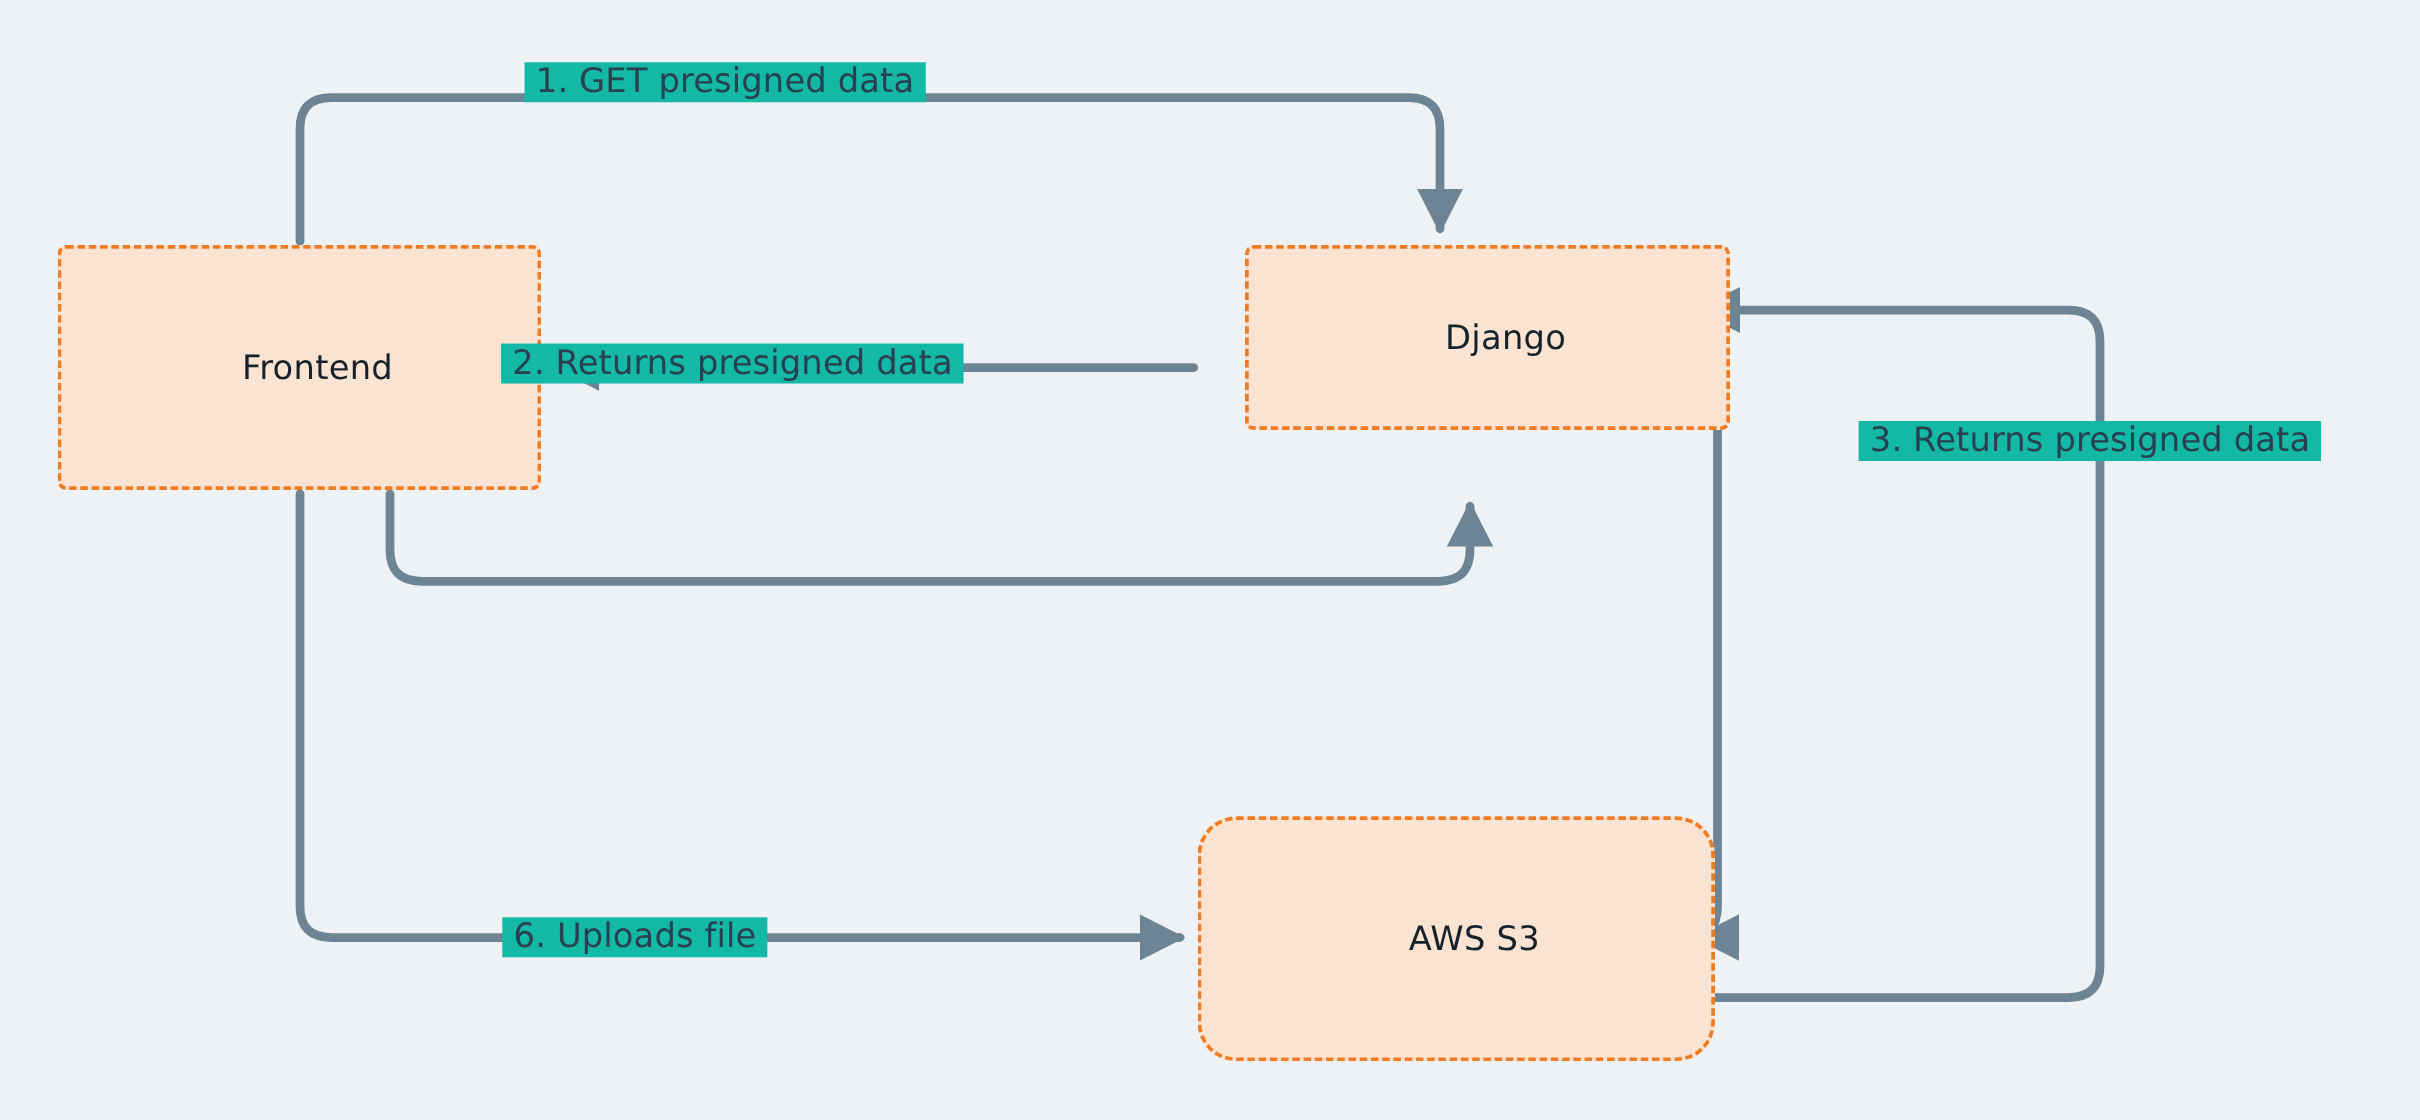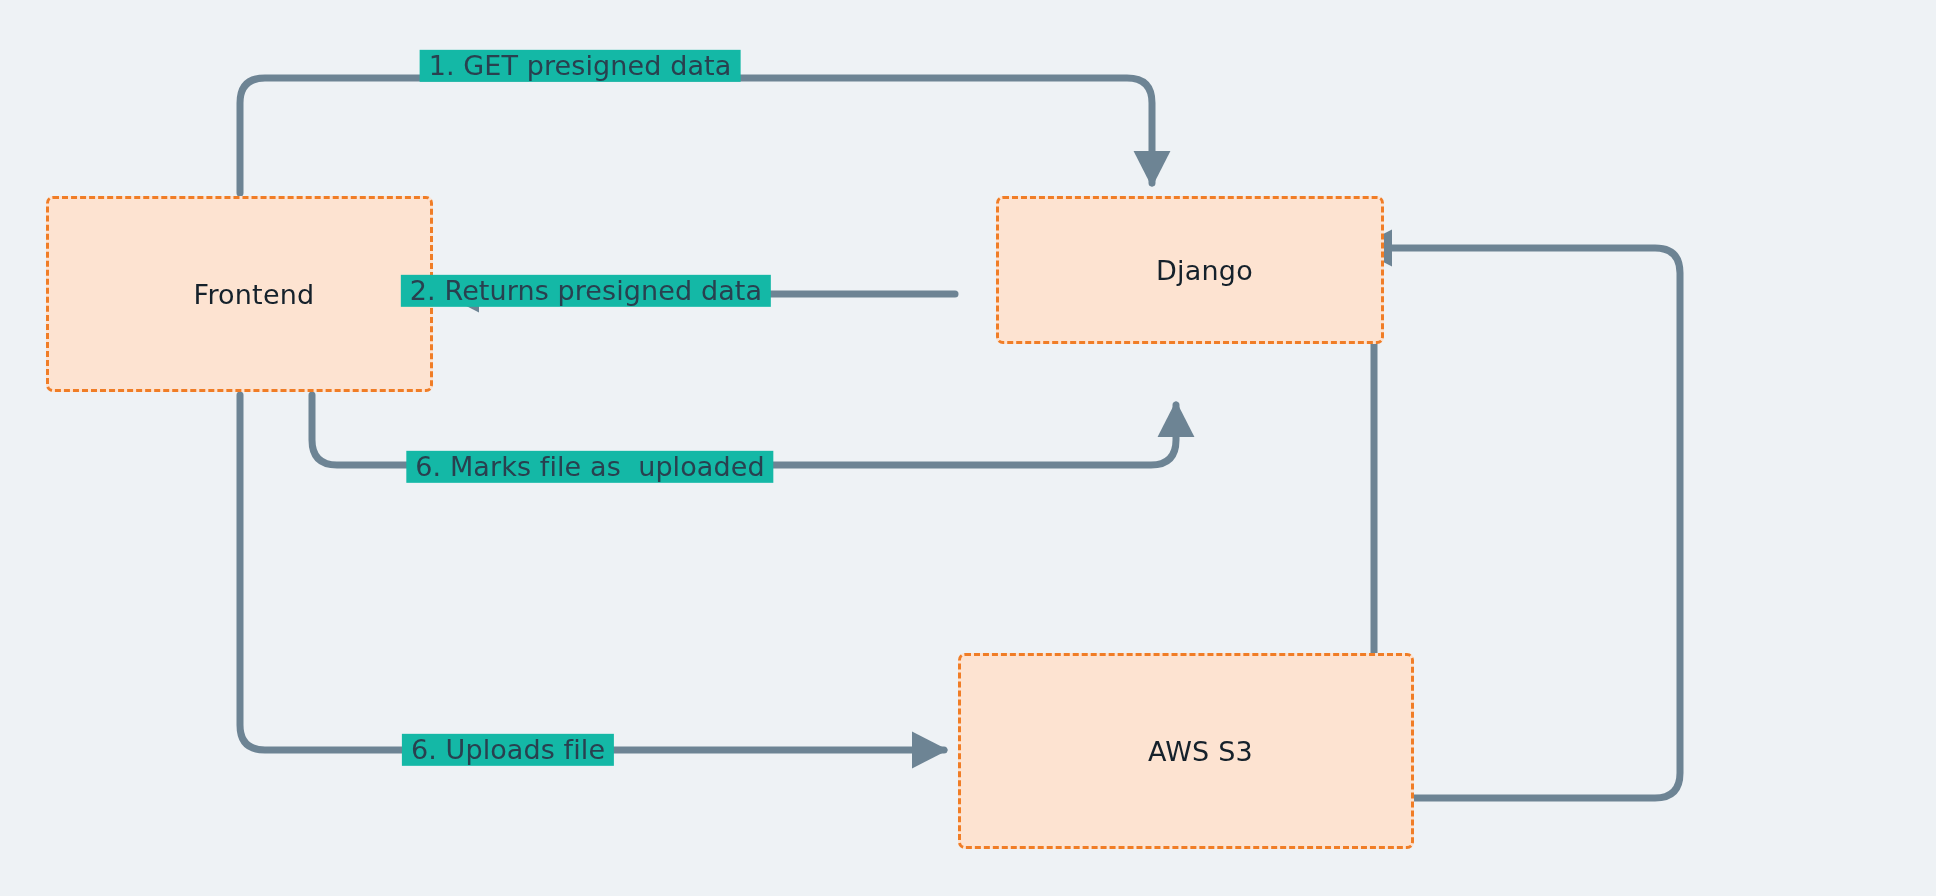--- a/index.html
+++ b/index.html
@@ -44,21 +44,21 @@
     color: #29404f;
     white-space: pre;
     background: #14b8a6;
     line-height: 1.05;
     padding: 2px 9px;
     transform: translate(-50%, -50%);
     letter-spacing: 0.1px;
   }
   #node-frontend { left: 46px;  top: 196px; width: 387px; height: 196px; }
   #node-django   { left: 996px; top: 196px; width: 388px; height: 148px; text-align: right; }
-  #node-s3       { left: 958px; top: 653px; width: 456px; height: 196px; }
+  #node-s3       { left: 958px; top: 653px; width: 414px; height: 196px; border-radius: 31px; }
 
   #label-1 { left: 580px;  top: 66px;  }
   #label-4 { left: 586px;  top: 291px; }
   #label-3 { left: 1672px; top: 353px; }
   #label-2 { left: 1397px; top: 519px; }
   #label-6 { left: 590px;  top: 467px; }
   #label-5 { left: 508px;  top: 750px; }
 </style>
 </head>
 <body>
@@ -105,17 +105,17 @@
 
   <div class="node" id="node-django">
     <span class="node-label">Django</span>
   </div>
 
   <div class="node" id="node-s3">
     <span class="node-label">AWS S3</span>
   </div>
 
   <div class="edge-label" id="label-1">1. GET presigned data</div>
+  <div class="edge-label" id="label-3">3. Returns presigned data</div>
   <div class="edge-label" id="label-4">2. Returns presigned data</div>
   <div class="edge-label" id="label-5">6. Uploads file</div>
-  <div class="edge-label" id="label-6">6. Marks file as  uploaded</div>
 
 </div>
 
 </body></html>

